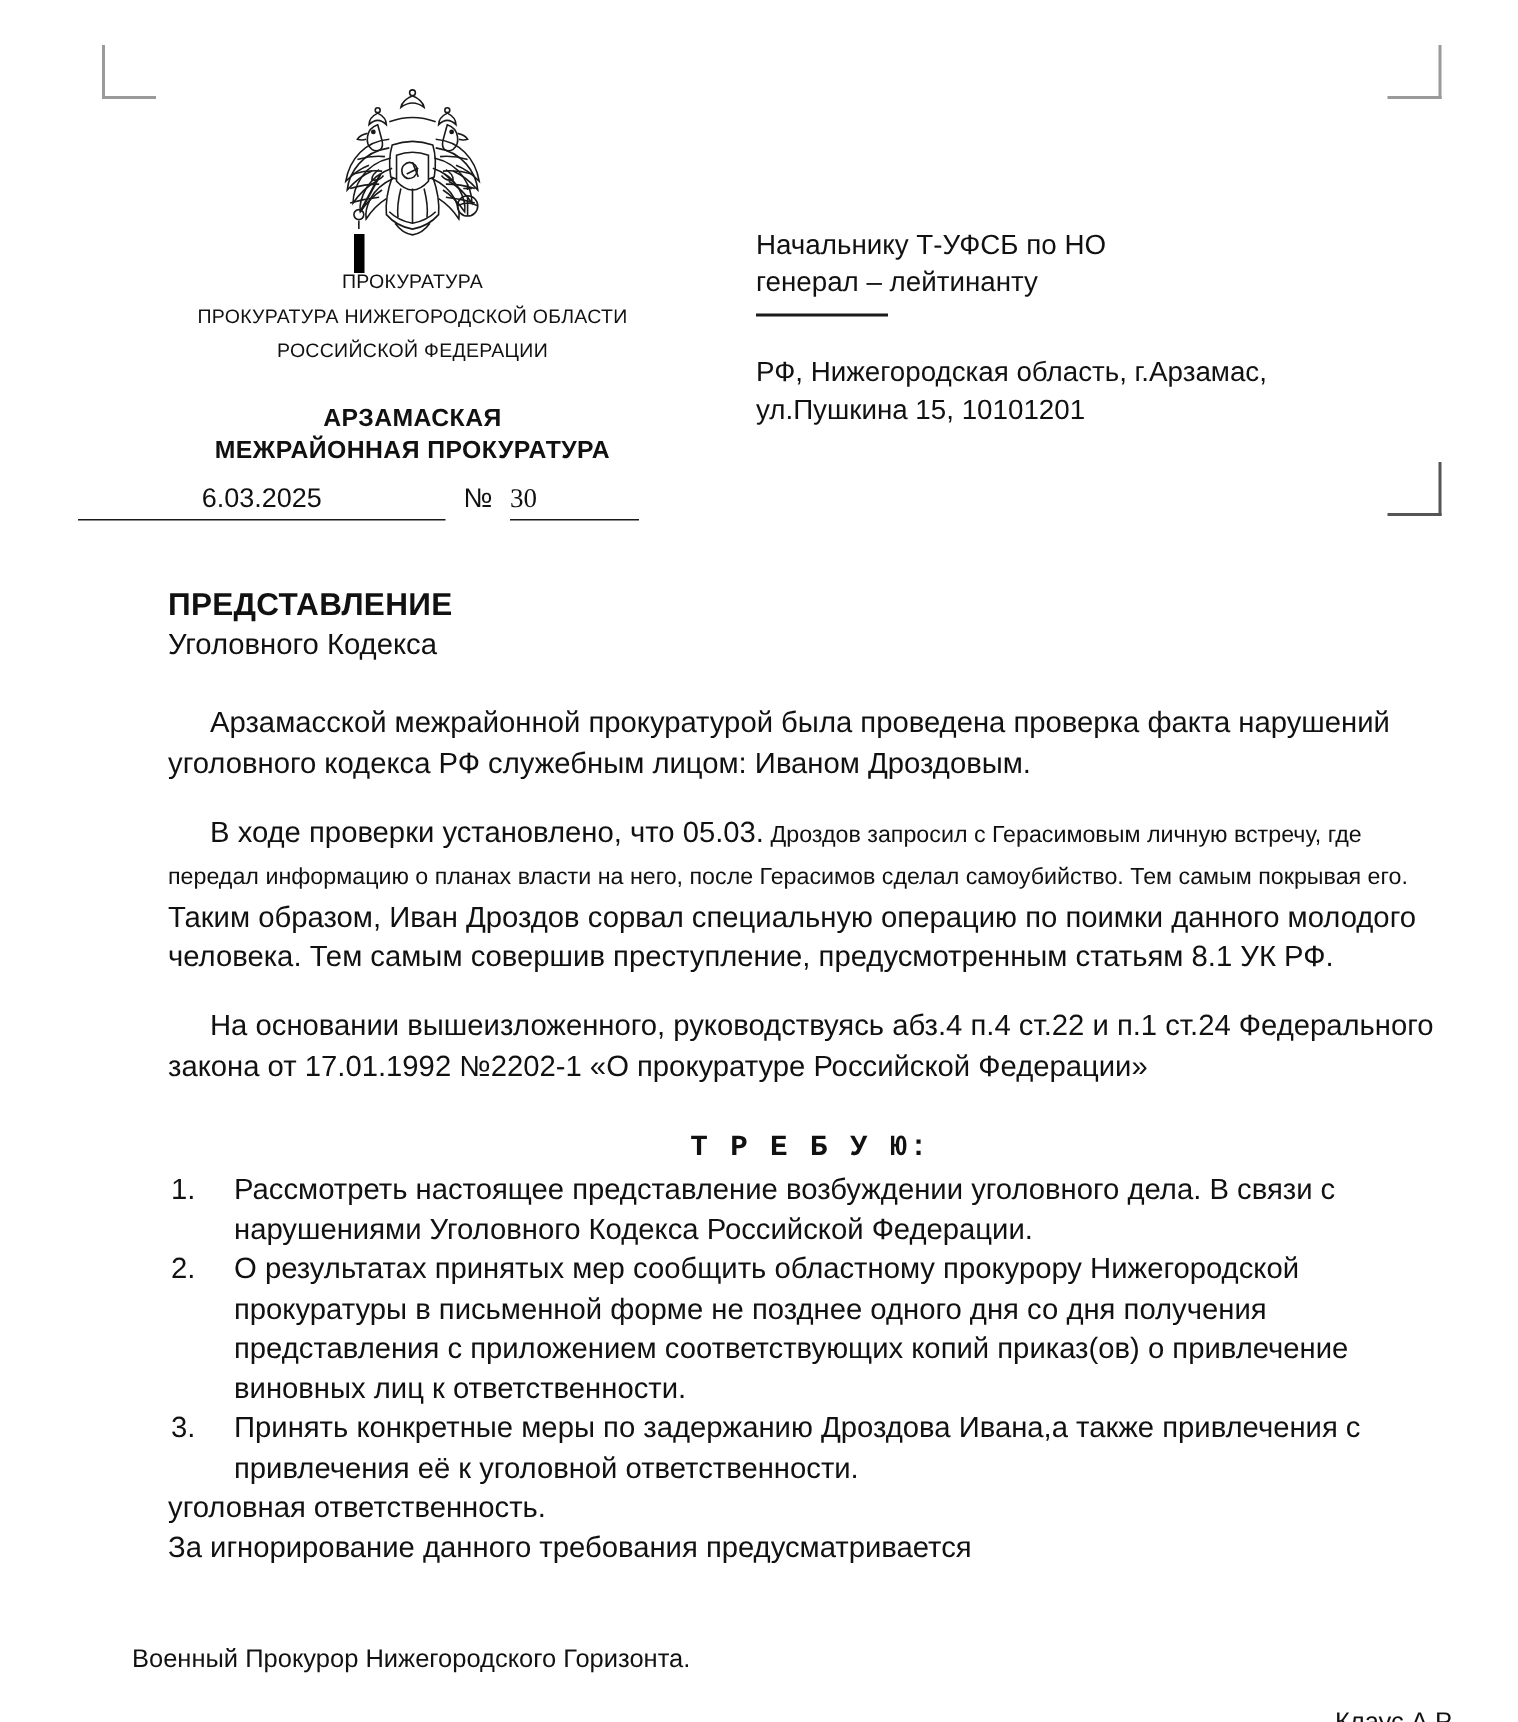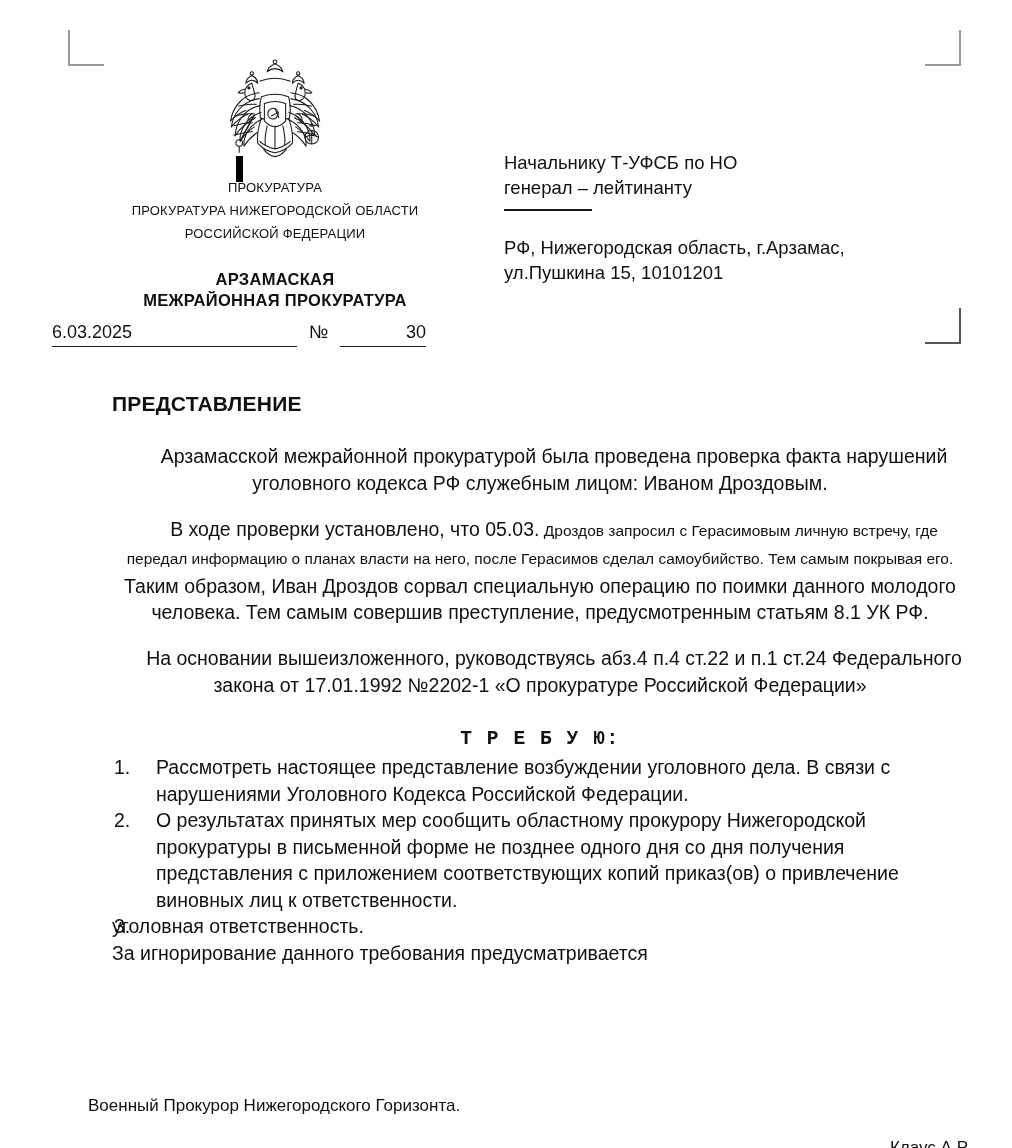--- a/index.html
+++ b/index.html
@@ -77,36 +77,37 @@
     width: 400px;
     height: 26px;
     font-size: 18px;
   }
   .date-field {
     position: absolute;
     left: 0;
     top: 0;
     width: 245px;
     border-bottom: 1.6px solid #1a1a1a;
-    text-align: left;
+    text-align: center;
     padding-bottom: 3px;
   }
   .num-label {
     position: absolute;
     left: 257px;
     top: 0;
   }
   .num-field {
     position: absolute;
     left: 288px;
     top: 0;
     width: 86px;
     border-bottom: 1.6px solid #1a1a1a;
-    text-align: right;
+    text-align: left;
     padding-bottom: 3px;
+    font-family: Liberation Serif, serif;
   }
 
   
   .addressee {
     position: absolute;
     left: 504px;
     top: 150px;
     width: 420px;
     font-size: 18.5px;
     line-height: 25px;
@@ -135,21 +136,21 @@
     letter-spacing: 0.2px;
     line-height: 27px;
   }
   .doc-subtitle {
     font-size: 19.5px;
     line-height: 26px;
   }
   .para {
     font-size: 19.5px;
     line-height: 26.5px;
-    text-align: center;
+    text-align: left;
   }
   .para-1 { margin-top: 26px; text-indent: 28px; }
   .para-2 { text-indent: 28px; }
   .para-3 { text-indent: 28px; }
   .small {
     font-size: 15.5px;
   }
 
   
   .demand-heading {
@@ -297,40 +298,42 @@
     <div class="rule"></div>
     <div class="dest">
       <div>РФ, Нижегородская область, г.Арзамас,</div>
       <div>ул.Пушкина 15, 10101201</div>
     </div>
   </div>
 
   <div class="body">
 
     <div class="doc-title">ПРЕДСТАВЛЕНИЕ</div>
+    <div class="doc-subtitle">Уголовного Кодекса</div>
 
     <p class="para para-1">Арзамасской межрайонной прокуратурой была проведена проверка факта нарушений уголовного кодекса РФ служебным лицом: Иваном Дроздовым.</p>
 
     <p class="para para-2"><span>В ходе проверки установлено, что 05.03.</span><span class="small"> Дроздов запросил с Герасимовым личную встречу, где передал информацию о планах власти на него, после Герасимов сделал самоубийство. Тем самым покрывая его.</span><span> Таким образом, Иван Дроздов сорвал специальную операцию по поимки данного молодого человека. Тем самым совершив преступление, предусмотренным статьям 8.1 УК РФ.</span></p>
 
     <p class="para para-3">На основании вышеизложенного, руководствуясь абз.4 п.4 ст.22 и п.1 ст.24 Федерального закона от 17.01.1992 №2202-1 «О прокуратуре Российской Федерации»</p>
 
     <div class="demand-heading">Т Р Е Б У Ю:</div>
 
     <ol class="demands">
       <li>
         <span class="marker">1.</span>
         <span>Рассмотреть настоящее представление возбуждении уголовного дела. В связи с нарушениями Уголовного Кодекса Российской Федерации.</span>
       </li>
       <li>
         <span class="marker">2.</span>
         <span>О результатах принятых мер сообщить областному прокурору Нижегородской прокуратуры в письменной форме не позднее одного дня со дня получения представления с приложением соответствующих копий приказ(ов) о привлечение виновных лиц к ответственности.</span>
       </li>
       <li>
         <span class="marker">3.</span>
+        <span>Принять конкретные меры по задержанию Дроздова Ивана,а также привлечения с привлечения её к уголовной ответственности.</span>
       </li>
     </ol>
 
     <div class="closing">уголовная ответственность.</div>
     <div class="closing">За игнорирование данного требования предусматривается</div>
   </div>
 
   <div class="signature">
     <div>Военный Прокурор Нижегородского Горизонта.</div>
     <div class="sig-name">Клаус.А.Р</div>

